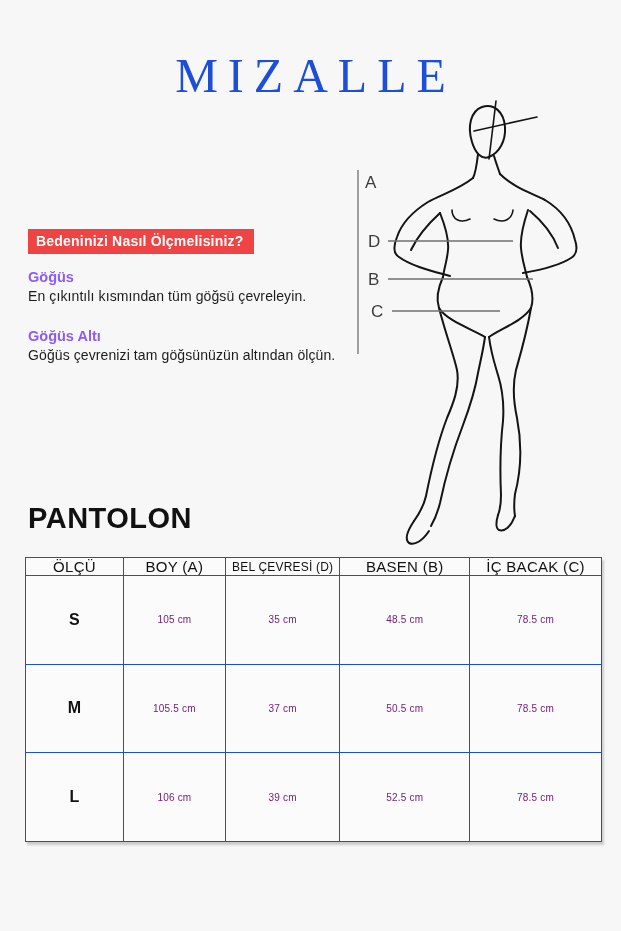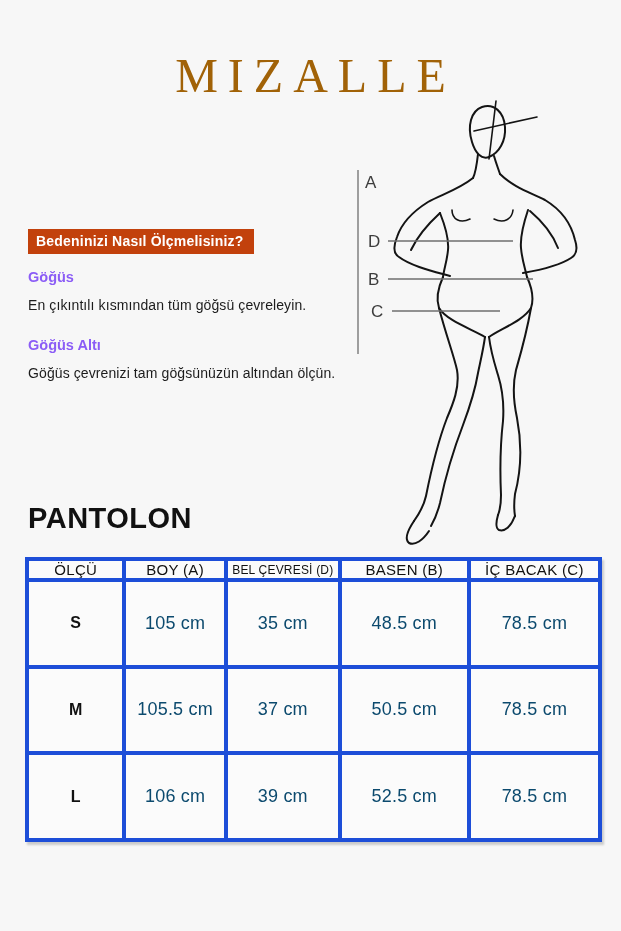--- a/index.html
+++ b/index.html
@@ -11,56 +11,56 @@
     position:relative;
     overflow:hidden;
   }
   .brand{
     position:absolute;top:48px;left:0;width:621px;margin:0;
     text-align:center;
     font-family:"Liberation Serif",serif;
     font-weight:400;
     font-size:48px;
     letter-spacing:10px;text-indent:10px;
-    color:#a16207;
+    color:#1d4ed8;
   }
   .croquis{
     position:absolute;left:348px;top:98px;width:273px;height:452px;
   }
   .guide{
     position:absolute;left:28px;top:229px;width:310px;
   }
   .guide-title{
     display:inline-block;
-    background:#c2410c;color:#fff;
+    background:#ef4444;color:#fff;
     font-size:14px;font-weight:700;
     padding:4px 10px 5px 8px;
     letter-spacing:.2px;
   }
   .g-head{font-weight:700;font-size:14.5px;margin-top:15px;color:#8b5cf6;}
   .g-head.mt{margin-top:24px;}
-  .g-text{font-size:14px;margin-top:12px;color:#1c1c1c;letter-spacing:.1px;}
+  .g-text{font-size:14px;margin-top:3px;color:#1c1c1c;letter-spacing:.1px;}
   .product-title{
     position:absolute;left:28px;top:502px;margin:0;
     font-size:29px;font-weight:700;letter-spacing:.5px;color:#111;
   }
   table.size-table{
     position:absolute;left:25px;top:557px;width:577px;height:285px;
     border-collapse:collapse;
     background:#fbfbfb;
     box-shadow:2px 3px 2px rgba(0,0,0,.18);
   }
   .size-table th,.size-table td{
-    border:4px solid #1d4ed8;
+    border:1px solid #1d4ed8;
     text-align:center;vertical-align:middle;padding:0;
   }
   .size-table thead th{font-weight:400;font-size:15px;letter-spacing:.3px;color:#111;}
   .size-table thead th.small-head{font-size:12px;letter-spacing:.2px;}
   .size-table tbody th{font-weight:700;font-size:16px;color:#111;}
-  .size-table tbody td{font-size:18px;letter-spacing:.2px;color:#0c4a6e;}
+  .size-table tbody td{font-size:10px;letter-spacing:.2px;color:#701a75;}
 </style>
 </head>
 <body>
 
 <h1 class="brand">MIZALLE</h1>
 
 <svg class="croquis" viewBox="0 0 273 452" xmlns="http://www.w3.org/2000/svg">
 
   <g fill="none" stroke="#141414" stroke-width="2" stroke-linecap="round" stroke-linejoin="round">
 

